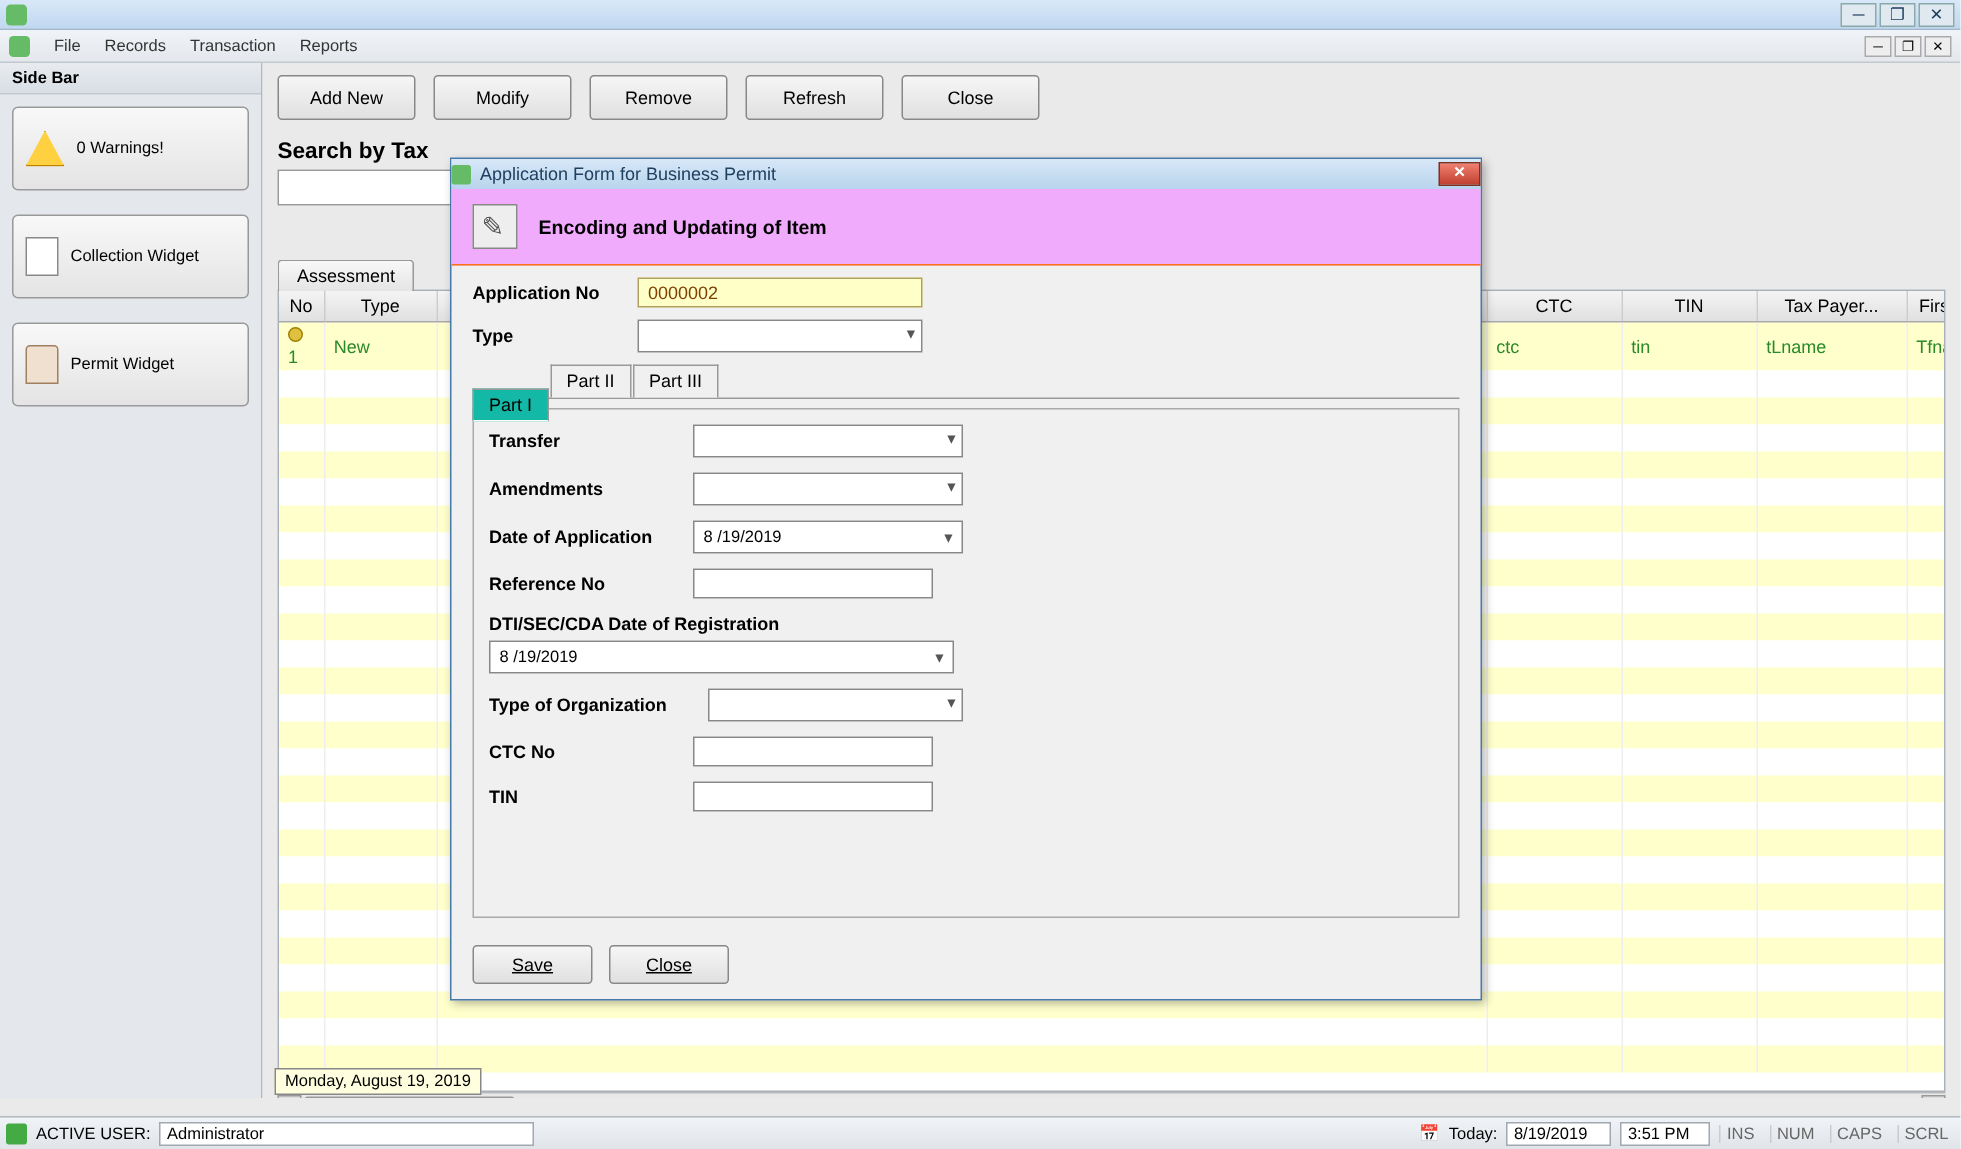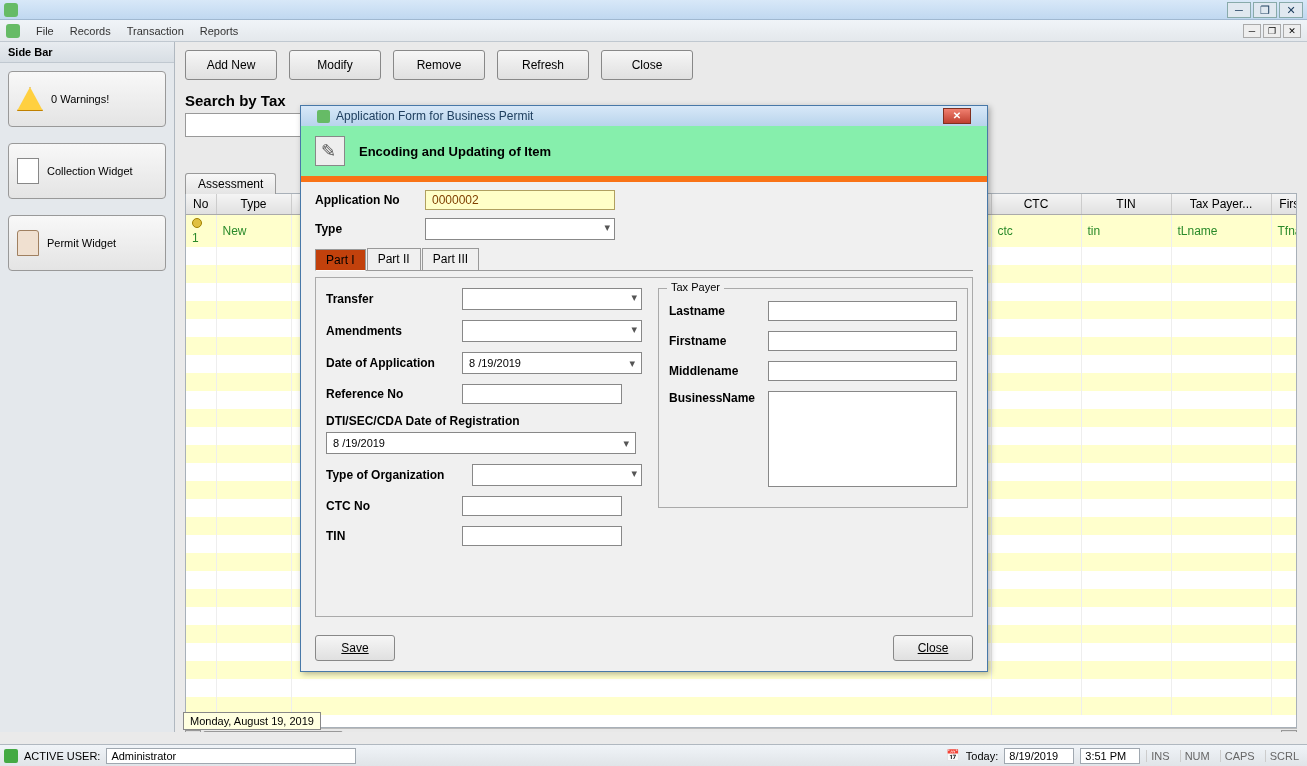--- a/index.html
+++ b/index.html
@@ -267,21 +267,21 @@
   background: #f0f0f0;
   border: 1px solid #4878a8;
   box-shadow: 2px 2px 6px rgba(0,0,0,.3);
   z-index: 100;
 }
 .modal-title {
   height: 20px;
   background: linear-gradient(#d8e8f8, #b8d4ec);
   display: flex;
   align-items: center;
-  padding: 0 16px;
+  padding: 0 0;
   color: #204060;
   font-size: 12px;
 }
 .modal-title .dlg-icon {
   width: 13px; height: 13px;
   background: #6b6;
   border-radius: 2px;
   margin-right: 6px;
 }
 .modal-title .dlg-close {
@@ -290,26 +290,26 @@
   background: linear-gradient(#f08070, #c04030);
   color: #fff;
   text-align: center;
   border: 1px solid #803020;
   font-weight: bold;
   cursor: pointer;
   font-size: 10px;
   line-height: 14px;
 }
 .modal-header {
-  background: #86efac;
+  background: #f0abfc;
   padding: 10px 14px;
   display: flex;
   align-items: center;
   gap: 14px;
-  border-bottom: 6px solid #f97316;
+  border-bottom: 1px solid #f97316;
 }
 .modal-header .hdr-icon {
   width: 30px; height: 30px;
   border: 1px solid #888;
   background: #eee;
   position: relative;
 }
 .modal-header .hdr-icon::after {
   content: "✎";
   position: absolute;
@@ -356,23 +356,23 @@
 .part-tab {
   padding: 3px 10px;
   border: 1px solid #999;
   border-bottom: none;
   background: #f0f0f0;
   font-size: 12px;
   cursor: pointer;
   margin-right: 1px;
 }
 .part-tab.active {
-  background: #c2410c;
+  background: #14b8a6;
   position: relative;
-  top: 1px;
+  top: 16px;
   border-bottom: 1px solid #fdfdfd;
 }
 .form-panel {
   border: 1px solid #aaa;
   padding: 10px;
   display: flex;
   gap: 16px;
   background: #f0f0f0;
   min-height: 340px;
 }
@@ -411,22 +411,22 @@
   border: 1px solid #888;
   background: #fff;
   padding: 0 6px;
   display: flex;
   align-items: center;
   justify-content: space-between;
 }
 .date-input::after { content: "▾"; color: #555; }
 .dlg-buttons {
   display: flex;
-  justify-content: space-between;
-  gap: 24px;
+  justify-content: flex-start;
+  gap: 11px;
   padding: 10px 14px;
 }
 .dlg-btn {
   min-width: 80px;
   height: 26px;
   background: linear-gradient(#f6f6f6, #e0e0e0);
   border: 1px solid #888;
   border-radius: 3px;
   cursor: pointer;
   font-size: 12px;
@@ -830,41 +830,20 @@
         <div class="frow">
             <div class="flbl" style="width:130px">CTC No</div>
             <input class="finput" style="width: 160px;">
           </div>
         <div class="frow">
             <div class="flbl" style="width:130px">TIN</div>
             <input class="finput" style="width: 160px;">
           </div>
       </div>
 
-      <div style="width:310px">
-        <div class="fieldset">
-          <div class="legend">Tax Payer</div>
-          <div class="frow">
-              <div class="flbl" style="width:94px">Lastname</div>
-              <input class="finput" style="width: 190px;">
-            </div>
-          <div class="frow">
-              <div class="flbl" style="width:94px">Firstname</div>
-              <input class="finput" style="width: 190px;">
-            </div>
-          <div class="frow">
-              <div class="flbl" style="width:94px">Middlename</div>
-              <input class="finput" style="width: 190px;">
-            </div>
-          <div class="frow" style="align-items:flex-start">
-              <div class="flbl" style="width:94px">BusinessName</div>
-              <textarea class="finput" style="width: 190px; height: 96px; resize: none;"></textarea>
-            </div>
-        </div>
-      </div>
     </div>
   </div>
   <div class="dlg-buttons">
     <button class="dlg-btn">Save</button>
     <button class="dlg-btn">Close</button>
   </div>
 </div>
 
 <div class="statusbar">
   <div class="user-icon"></div>

